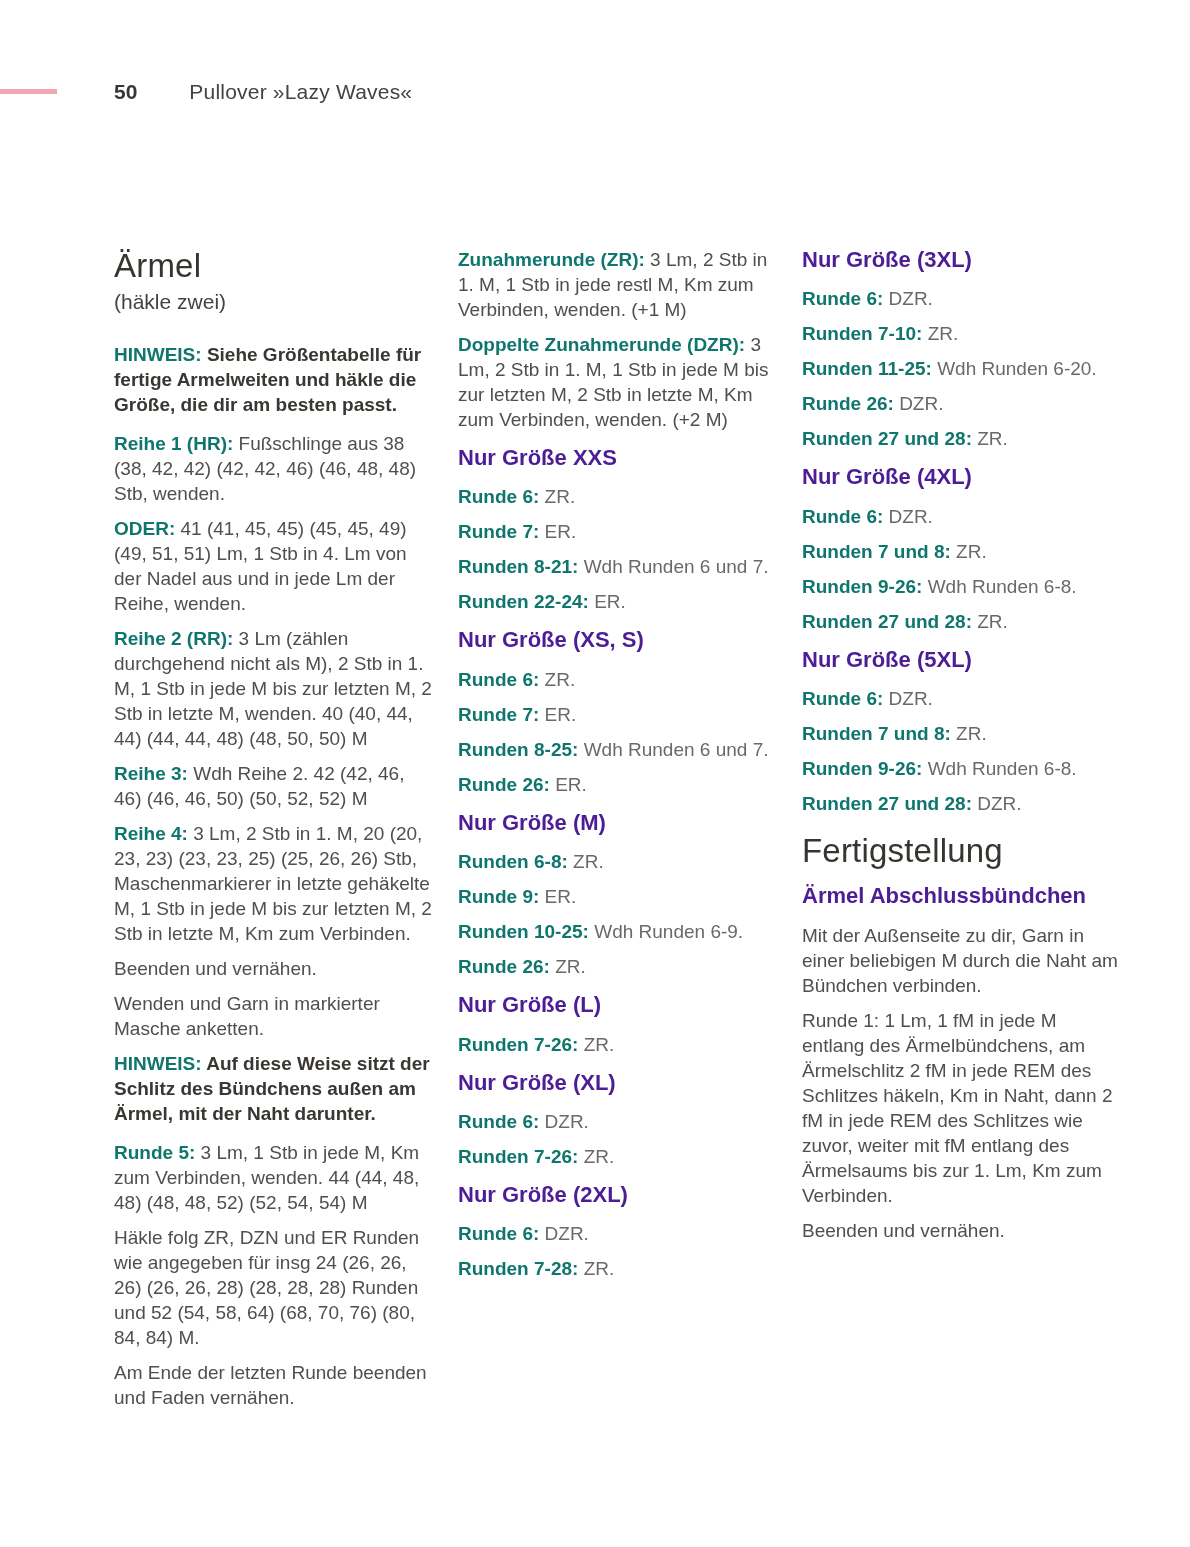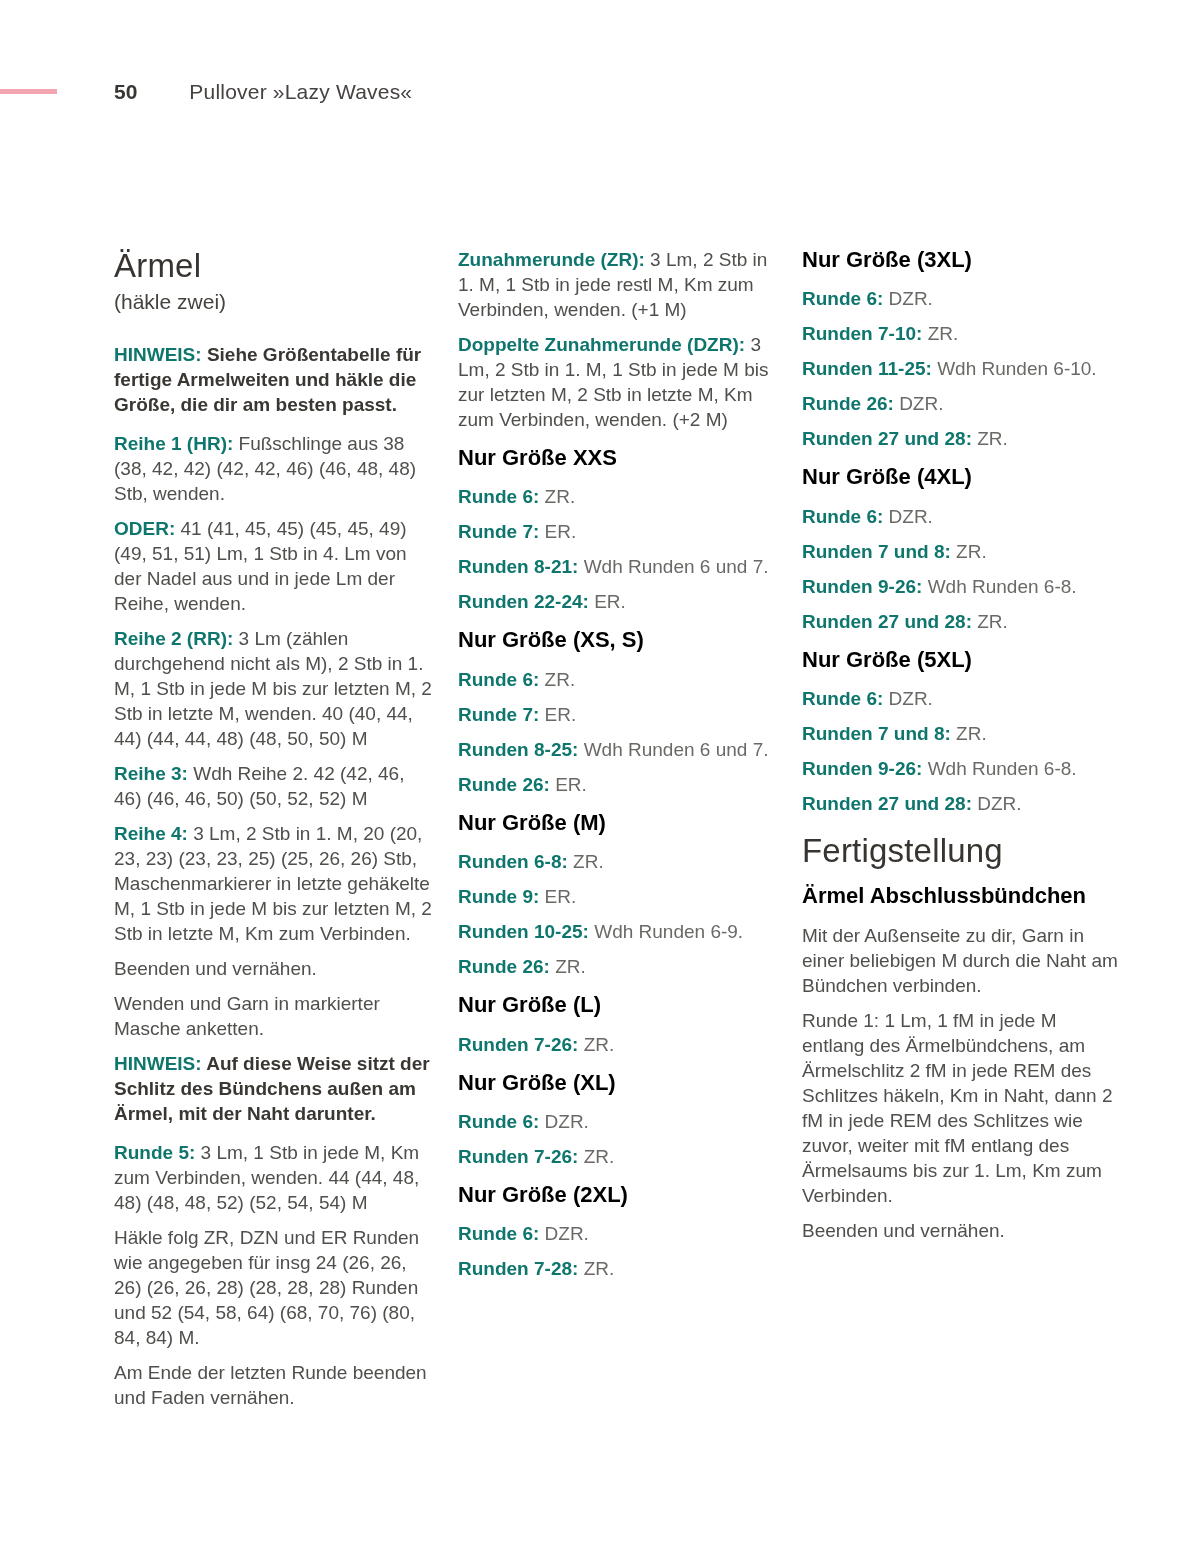--- a/index.html
+++ b/index.html
@@ -36,21 +36,21 @@
   }
   .col { width: 318px; flex: 0 0 318px; }
 
   .blk { margin: 0; }
   h1.blk {
     font-size: 33px; font-weight: 500; color: #383430;
     line-height: 1.15; margin: 0 0 4px 0; letter-spacing: 0.2px;
   }
   h1.blk:not(:first-child) { margin-top: 16px; margin-bottom: 12px; }
   h2.blk {
-    font-size: 22px; font-weight: 700; color: #000000;
+    font-size: 22px; font-weight: 700; color: #4c1d95;
     line-height: 1.2; margin: 13px 0 13px 0;
   }
   .col .blk:first-child { margin-top: 0; }
   p.blk {
     font-size: 19px; line-height: 25px;
     color: #514f4c; margin: 0 0 10px 0;
   }
   p.sub  { font-size: 21px; color: #46433f; margin: 0 0 28px 0; }
   p.note { font-weight: 700; color: #3a3733; margin-bottom: 14px; margin-top: 4px; }
   p.note .txt { color: #3a3733; }
@@ -107,21 +107,21 @@
       <p class="blk line"><strong class="lbl">Runde 6:</strong><span class="txt"> DZR.</span></p>
       <p class="blk line"><strong class="lbl">Runden 7-26:</strong><span class="txt"> ZR.</span></p>
       <h2 class="blk h2">Nur Größe (2XL)</h2>
       <p class="blk line"><strong class="lbl">Runde 6:</strong><span class="txt"> DZR.</span></p>
       <p class="blk line"><strong class="lbl">Runden 7-28:</strong><span class="txt"> ZR.</span></p>
     </div>
   <div class="col">
       <h2 class="blk h2">Nur Größe (3XL)</h2>
       <p class="blk line"><strong class="lbl">Runde 6:</strong><span class="txt"> DZR.</span></p>
       <p class="blk line"><strong class="lbl">Runden 7-10:</strong><span class="txt"> ZR.</span></p>
-      <p class="blk line"><strong class="lbl">Runden 11-25:</strong><span class="txt"> Wdh Runden 6-10.</span></p>
+      <p class="blk line"><strong class="lbl">Runden 11-25:</strong><span class="txt"> Wdh Runden 6-20.</span></p>
       <p class="blk line"><strong class="lbl">Runde 26:</strong><span class="txt"> DZR.</span></p>
       <p class="blk line"><strong class="lbl">Runden 27 und 28:</strong><span class="txt"> ZR.</span></p>
       <h2 class="blk h2">Nur Größe (4XL)</h2>
       <p class="blk line"><strong class="lbl">Runde 6:</strong><span class="txt"> DZR.</span></p>
       <p class="blk line"><strong class="lbl">Runden 7 und 8:</strong><span class="txt"> ZR.</span></p>
       <p class="blk line"><strong class="lbl">Runden 9-26:</strong><span class="txt"> Wdh Runden 6-8.</span></p>
       <p class="blk line"><strong class="lbl">Runden 27 und 28:</strong><span class="txt"> ZR.</span></p>
       <h2 class="blk h2">Nur Größe (5XL)</h2>
       <p class="blk line"><strong class="lbl">Runde 6:</strong><span class="txt"> DZR.</span></p>
       <p class="blk line"><strong class="lbl">Runden 7 und 8:</strong><span class="txt"> ZR.</span></p>

